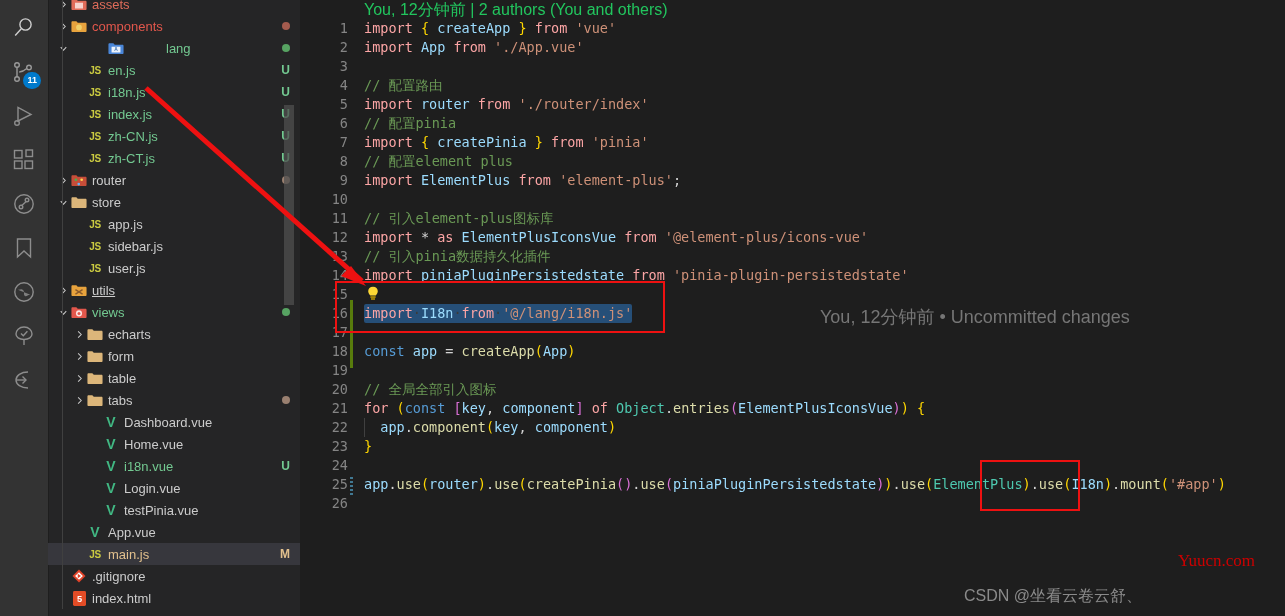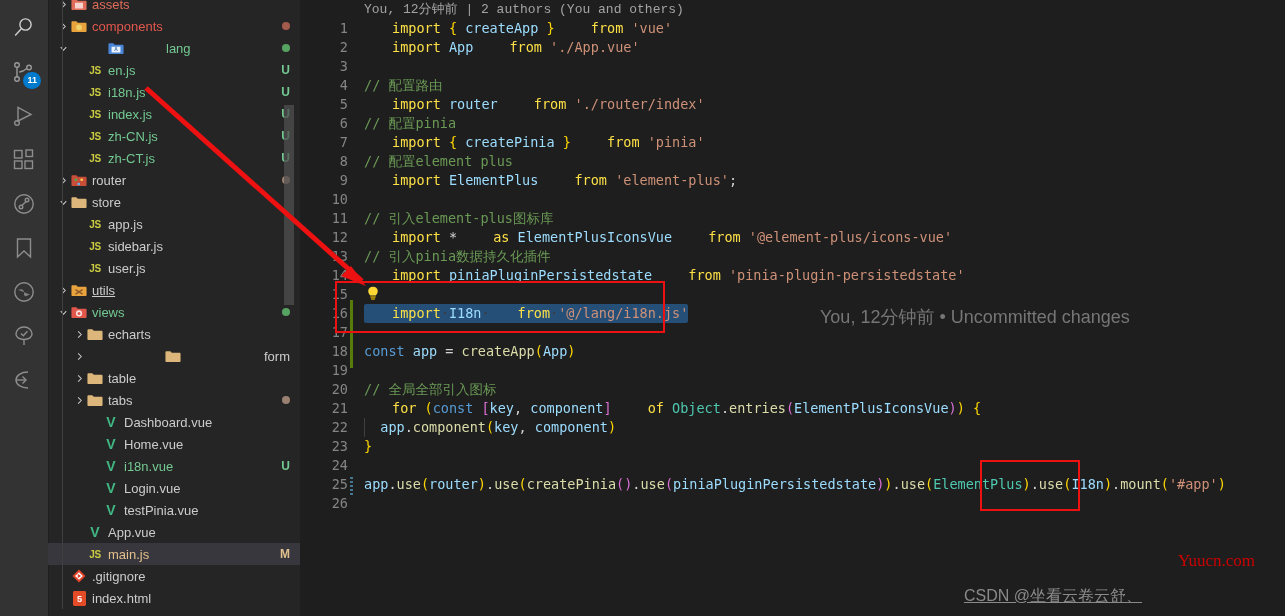--- a/index.html
+++ b/index.html
@@ -108,23 +108,23 @@
     position: relative;
     background: #1e1e1e;
     overflow: hidden;
     font-family: "DejaVu Sans Mono", "Liberation Mono", monospace;
   }
   .blame-header {
     position: absolute;
     left: 64px; top: 0px;
     height: 19px;
     line-height: 19px;
-    font-size: 13px;
-    color: #a3a3a3;
-    font-family: Liberation Mono, monospace;
+    font-size: 16px;
+    color: #22c55e;
+    font-family: Liberation Sans, sans-serif;
     white-space: nowrap;
   }
   .code-area { position: absolute; left: 0; top: 19px; width: 100%; }
   .ln-row {
     height: 19px; line-height: 19px;
     position: relative;
     white-space: pre;
     font-size: 13.5px;
   }
   .lnum {
@@ -136,21 +136,21 @@
     font-family: "DejaVu Sans Mono", monospace;
   }
   .ltext {
     position: absolute;
     left: 64px;
     font-family: "DejaVu Sans Mono", monospace;
     font-size: 13.5px;
     white-space: pre;
   }
   
-  .kw  { color: #fde047; margin-left: 28px; }   
+  .kw  { color: #fca5a5; }   
   .var { color: #9CDCFE; }   
   .str { color: #CE9178; }   
   .br  { color: #FFD700; }   
   .br2 { color: #DA70D6; }   
   .cmt { color: #6A9955; }   
   .ctl { color: #569CD6; }   
   .fn  { color: #DCDCAA; }   
   .cls { color: #4EC9B0; }   
   .pln { color: #D4D4D4; }
 
@@ -474,21 +474,21 @@
               <path d="M6 3.5 L10.5 8 L6 12.5"></path>
             </svg>
           </span>
           <span class="ficon">
             <svg width="16" height="13" viewBox="0 0 18 14">
               <path d="M0.5 2.2 C0.5 1.5 1 1 1.7 1 L6 1 L7.6 2.8 L16.3 2.8 C17 2.8 17.5 3.3 17.5 4 L17.5 12 C17.5 12.7 17 13.2 16.3 13.2 L1.7 13.2 C1 13.2 0.5 12.7 0.5 12 Z" fill="#dcb67a"></path>
             </svg>
           </span>
           <span class="lbl" style="color:#cccccc">echarts</span>
         </div>
-        <div class="row" style="padding-left: 24px; justify-content: space-between;">
+        <div class="row" style="padding-left: 24px;">
           <span class="chev">
             <svg width="11" height="11" viewBox="0 0 16 16" fill="none" stroke="#cccccc" stroke-width="1.5">
               <path d="M6 3.5 L10.5 8 L6 12.5"></path>
             </svg>
           </span>
           <span class="ficon">
             <svg width="16" height="13" viewBox="0 0 18 14">
               <path d="M0.5 2.2 C0.5 1.5 1 1 1.7 1 L6 1 L7.6 2.8 L16.3 2.8 C17 2.8 17.5 3.3 17.5 4 L17.5 12 C17.5 12.7 17 13.2 16.3 13.2 L1.7 13.2 C1 13.2 0.5 12.7 0.5 12 Z" fill="#dcb67a"></path>
             </svg>
           </span>
@@ -642,21 +642,21 @@
       </svg>
     </div>
 
     <div class="inline-blame" style="left:520px; top:305px;">You, 12分钟前 • Uncommitted changes</div>
 
     <div class="red-box" style="left:35px; top:281px; width:330px; height:52px;"></div>
 
     <div class="red-box" style="left:680px; top:460px; width:100px; height:51px;"></div>
 
     <div class="wm-red" style="left:878px; top:551px;">Yuucn.com</div>
-    <div class="wm-gray" style="left:664px; top:586px;text-decoration:underline;">CSDN @坐看云卷云舒、</div>
+    <div class="wm-gray" style="left:664px; top:586px;">CSDN @坐看云卷云舒、</div>
   </div>
 
   <svg class="arrow-svg" width="1285" height="616">
     <line x1="146" y1="88" x2="362" y2="281" stroke="#ee1111" stroke-width="5"></line>
     <polygon points="366,286 341,276 351,266" fill="#ee1111"></polygon>
   </svg>
 
 </div>
 
 </body></html>

